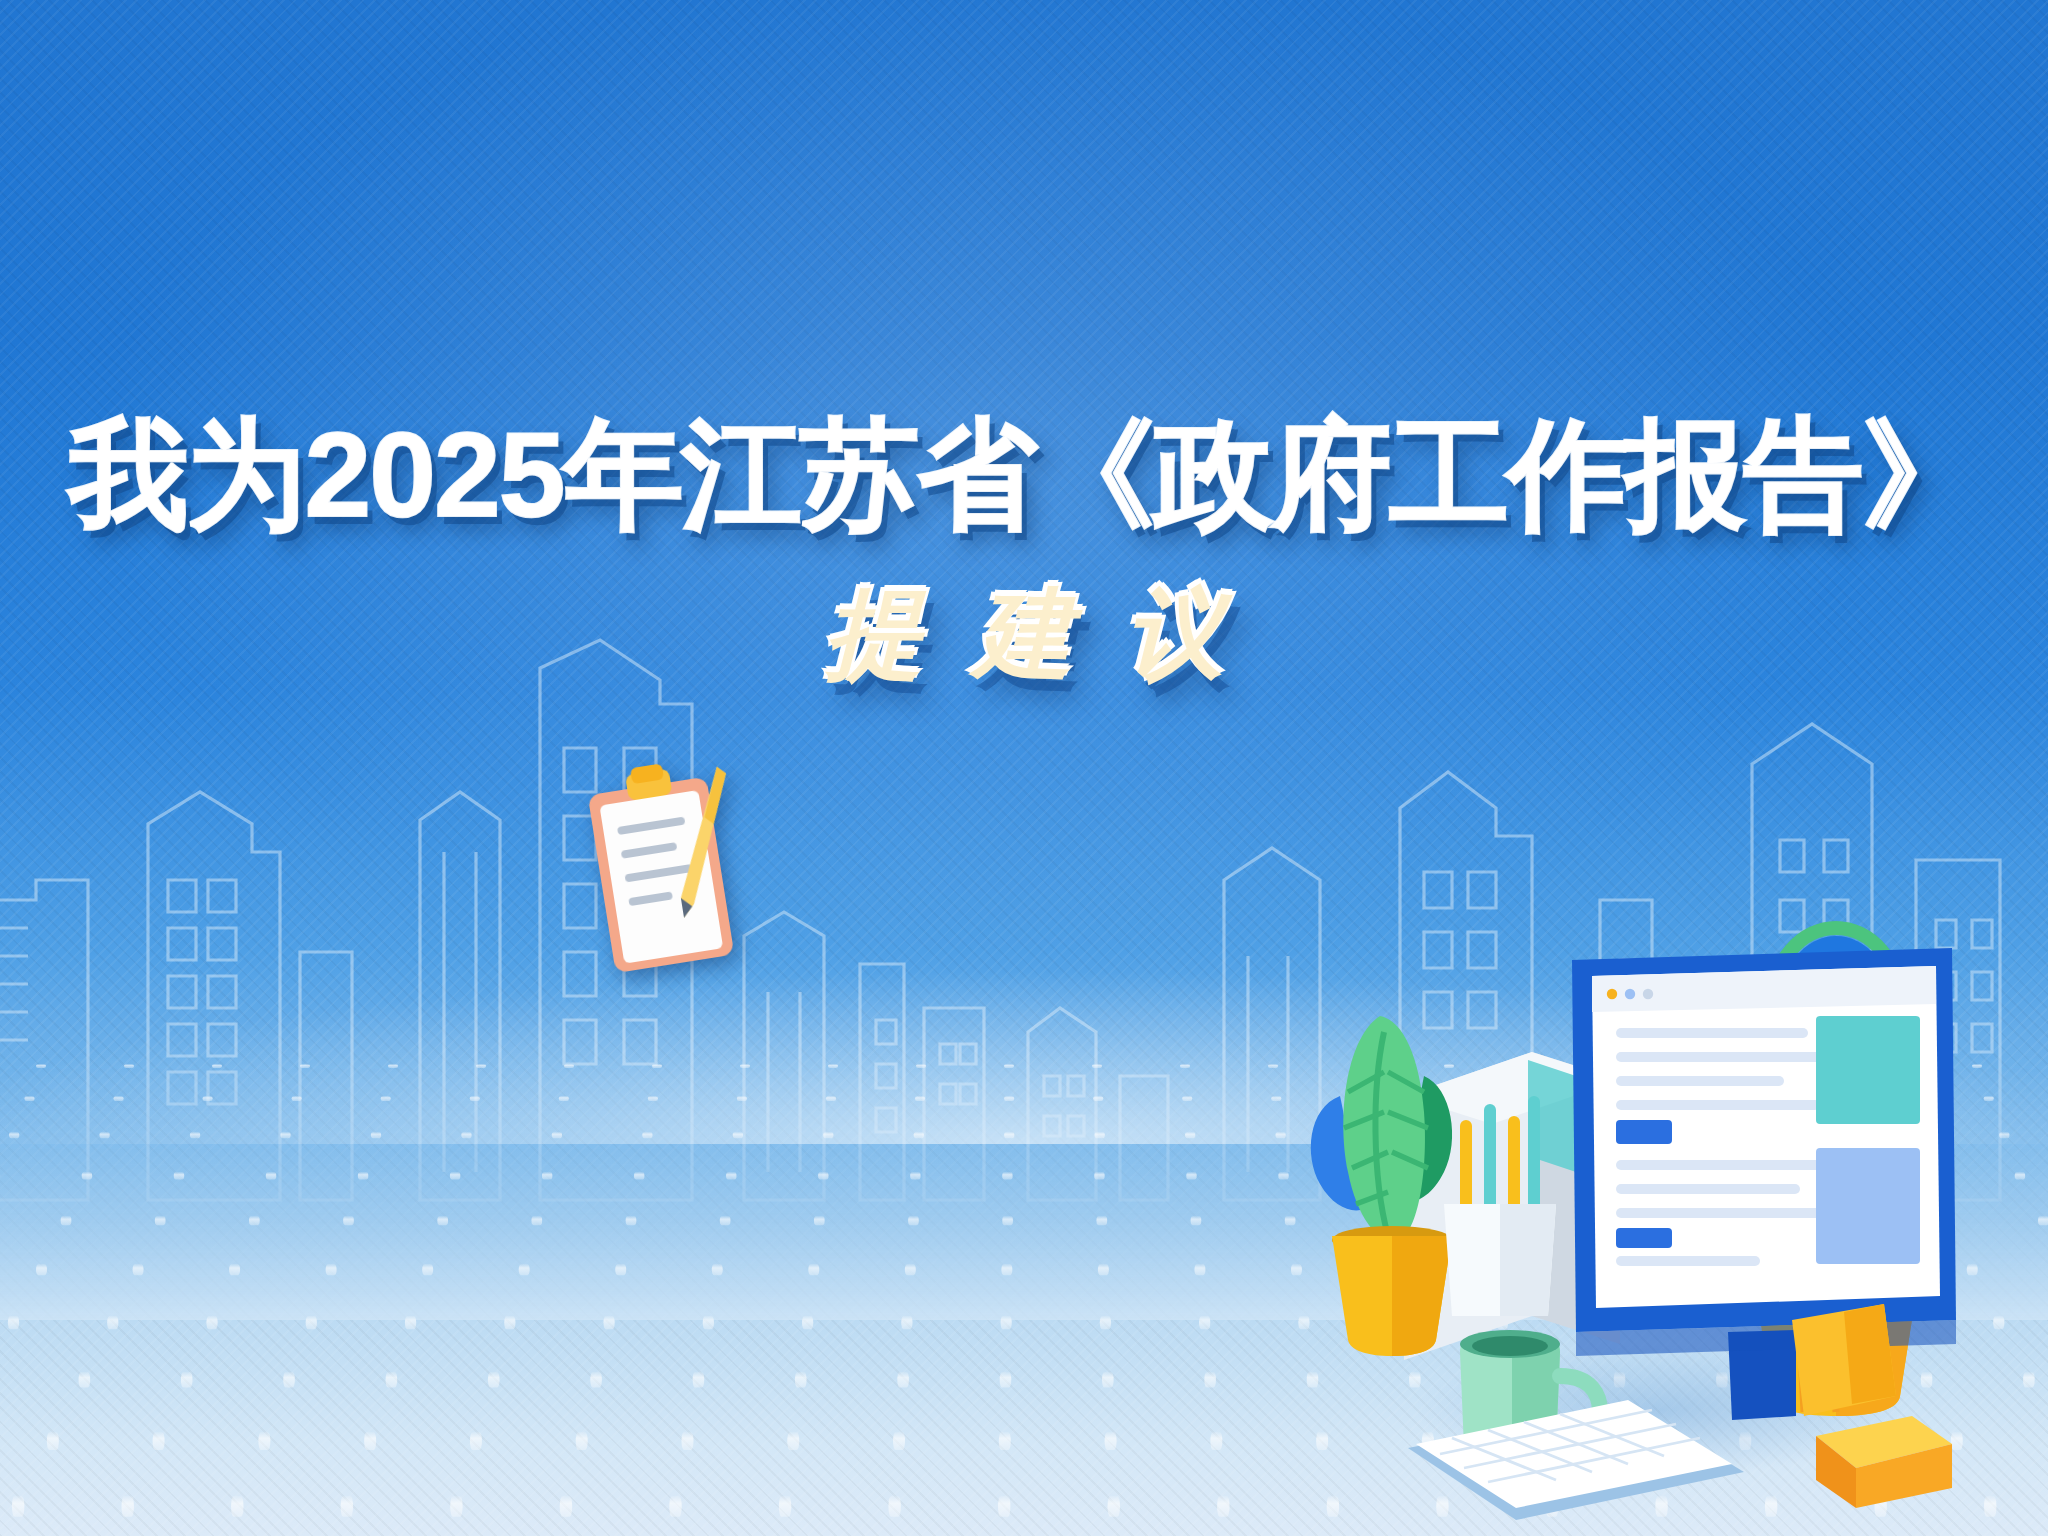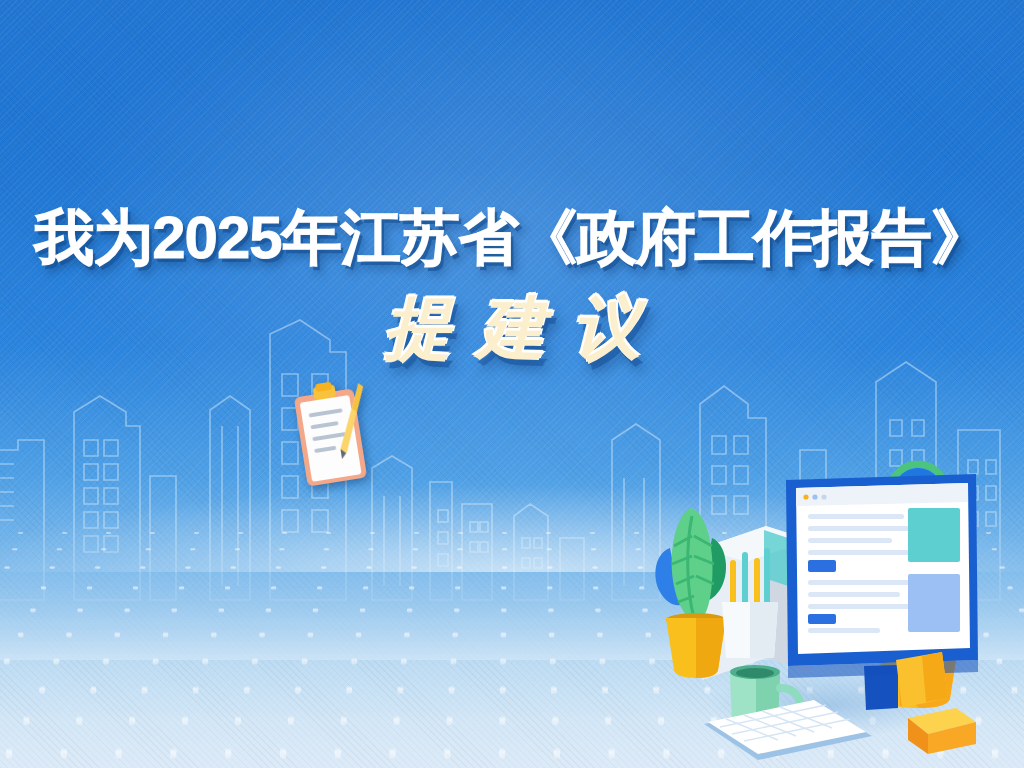--- a/index.html
+++ b/index.html
@@ -62,21 +62,21 @@
   .line1{
     font-size:60px;font-weight:700;color:#ffffff;line-height:1.06;
     letter-spacing:-1px;white-space:nowrap;
     text-shadow:
       3px 4px 0 rgba(17,72,140,.55),
       5px 7px 10px rgba(11,50,102,.45);
     -webkit-text-stroke:1px rgba(255,255,255,.9);
   }
   .line2-wrap{position:relative;margin-top:24px;height:96px;}
   .line2{
-    font-size:68px;font-weight:700;color:#fcefcd;line-height:1;
+    font-size:49px;font-weight:700;color:#fcefcd;line-height:1;
     letter-spacing:26px;text-indent:26px;white-space:nowrap;
     font-style:italic;
     text-shadow:
       -2px -2px 0 #ffffff,
       2px -2px 0 #ffffff,
       0 -3px 0 #ffffff,
       4px 6px 0 rgba(19,76,148,.5),
       7px 10px 12px rgba(11,50,102,.42);
     text-align: center;
   }

